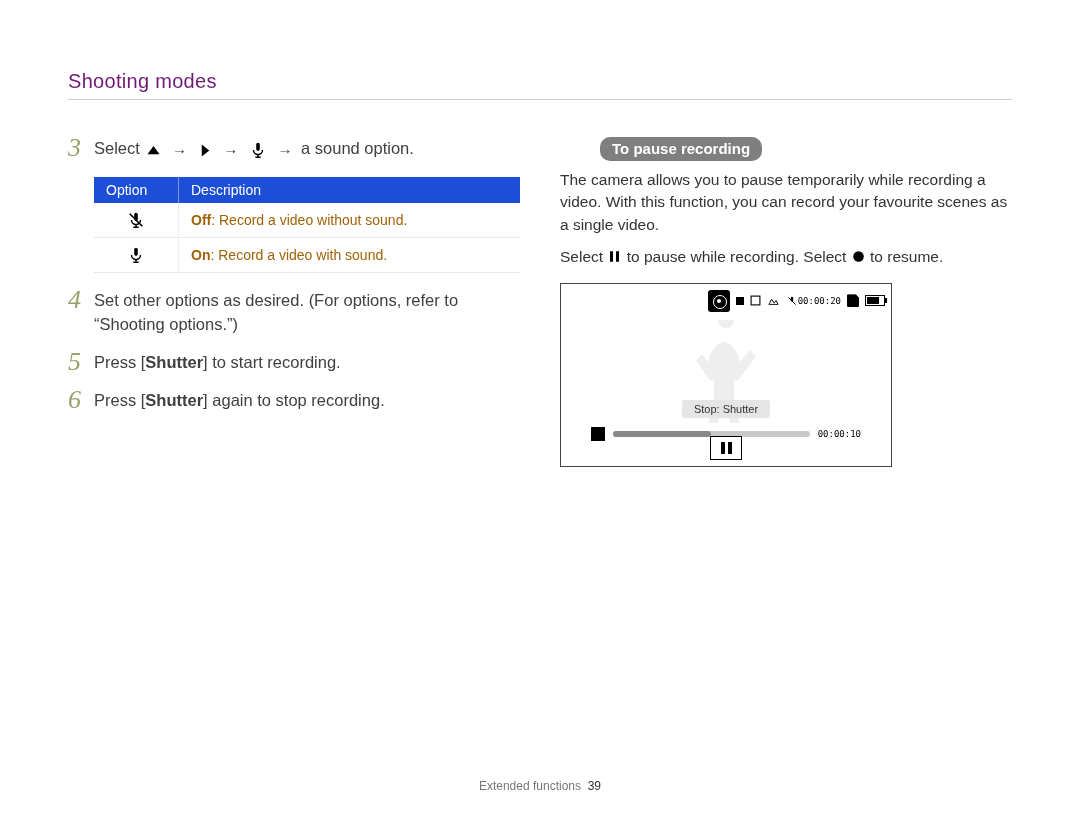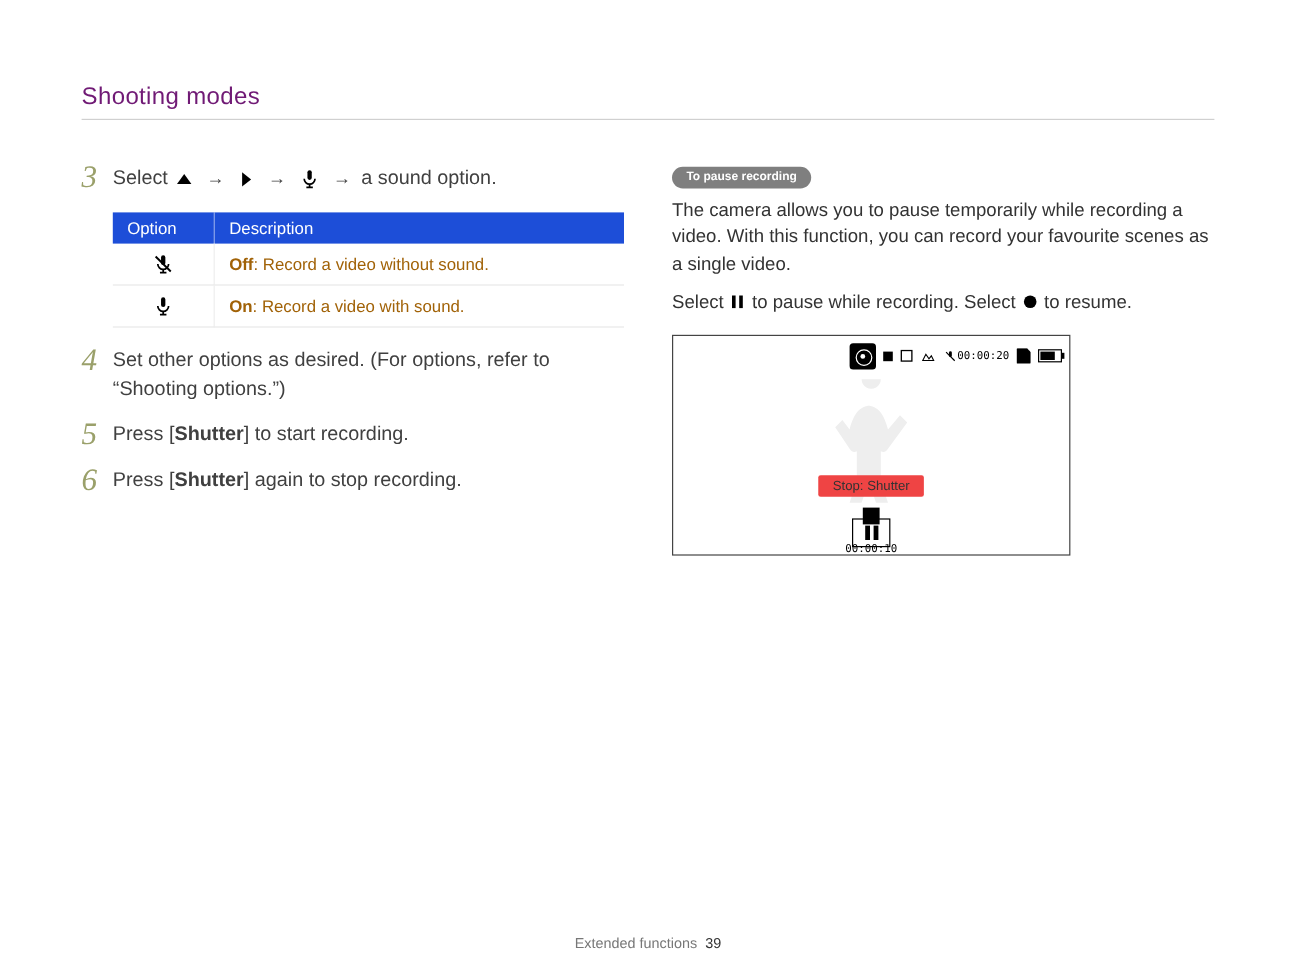--- a/index.html
+++ b/index.html
@@ -79,23 +79,24 @@
     color: #a16207;
     vertical-align: middle;
   }
   table.opt tbody td:first-child { text-align: center; border-right: 1px solid #eee; }
   .pill {
     display: inline-block;
     background: #7f7f7f;
     color: #fff;
     border-radius: 10px;
     padding: 3px 12px 4px 12px;
-    font-size: 10px;
+    font-size: 15px;
     font-weight: 600;
     margin-bottom: 8px;
+    margin-left: 40px;
   }
   .para {
     font-size: 15.5px;
     line-height: 1.45;
     color: #333;
     margin-bottom: 10px;
   }
   .screen {
     border: 1px solid #444;
     width: 330px;
@@ -142,24 +143,24 @@
     display:inline-block; width:10px; height:11px; border:1.3px solid #000; border-radius:1px;
     clip-path: polygon(0 0, 75% 0, 100% 25%, 100% 100%, 0 100%);
     background:#000;
   }
   .figure-bg{
     position:absolute; left:50%; top:36px; transform:translateX(-50%);
     width:90px; height:105px;
   }
   .stop-label{
     position:absolute; left:50%; top:116px; transform:translateX(-50%);
-    background:#ef4444; font-size:11px; padding:3px 12px; color:#333; border-radius:2px;
+    background:#e5e5e5; font-size:11px; padding:3px 12px; color:#333; border-radius:2px;
   }
   .progress-wrap{
-    position:absolute; left:30px; right:30px; top:143px; display:flex; align-items:center; gap:8px;flex-direction:column;
+    position:absolute; left:30px; right:30px; top:143px; display:flex; align-items:center; gap:8px;
   }
   .stop-btn{width:14px;height:14px;background:#000;}
   .prog{flex:1;height:6px;background:#c8c8c8;border-radius:4px;position:relative;}
   .prog::before{content:"";position:absolute;left:0;top:0;bottom:0;width:50%;background:#888;border-radius:4px;}
   .prog-time{font-family:monospace;font-size:9px;color:#000;}
   .pause-btn{
     position:absolute; left:50%; bottom:6px; transform:translateX(-50%);
     width:30px; height:22px; border:1.5px solid #000; display:flex; align-items:center; justify-content:center; gap:3px;
   }
   .pause-btn span{width:4px;height:12px;background:#000;}

